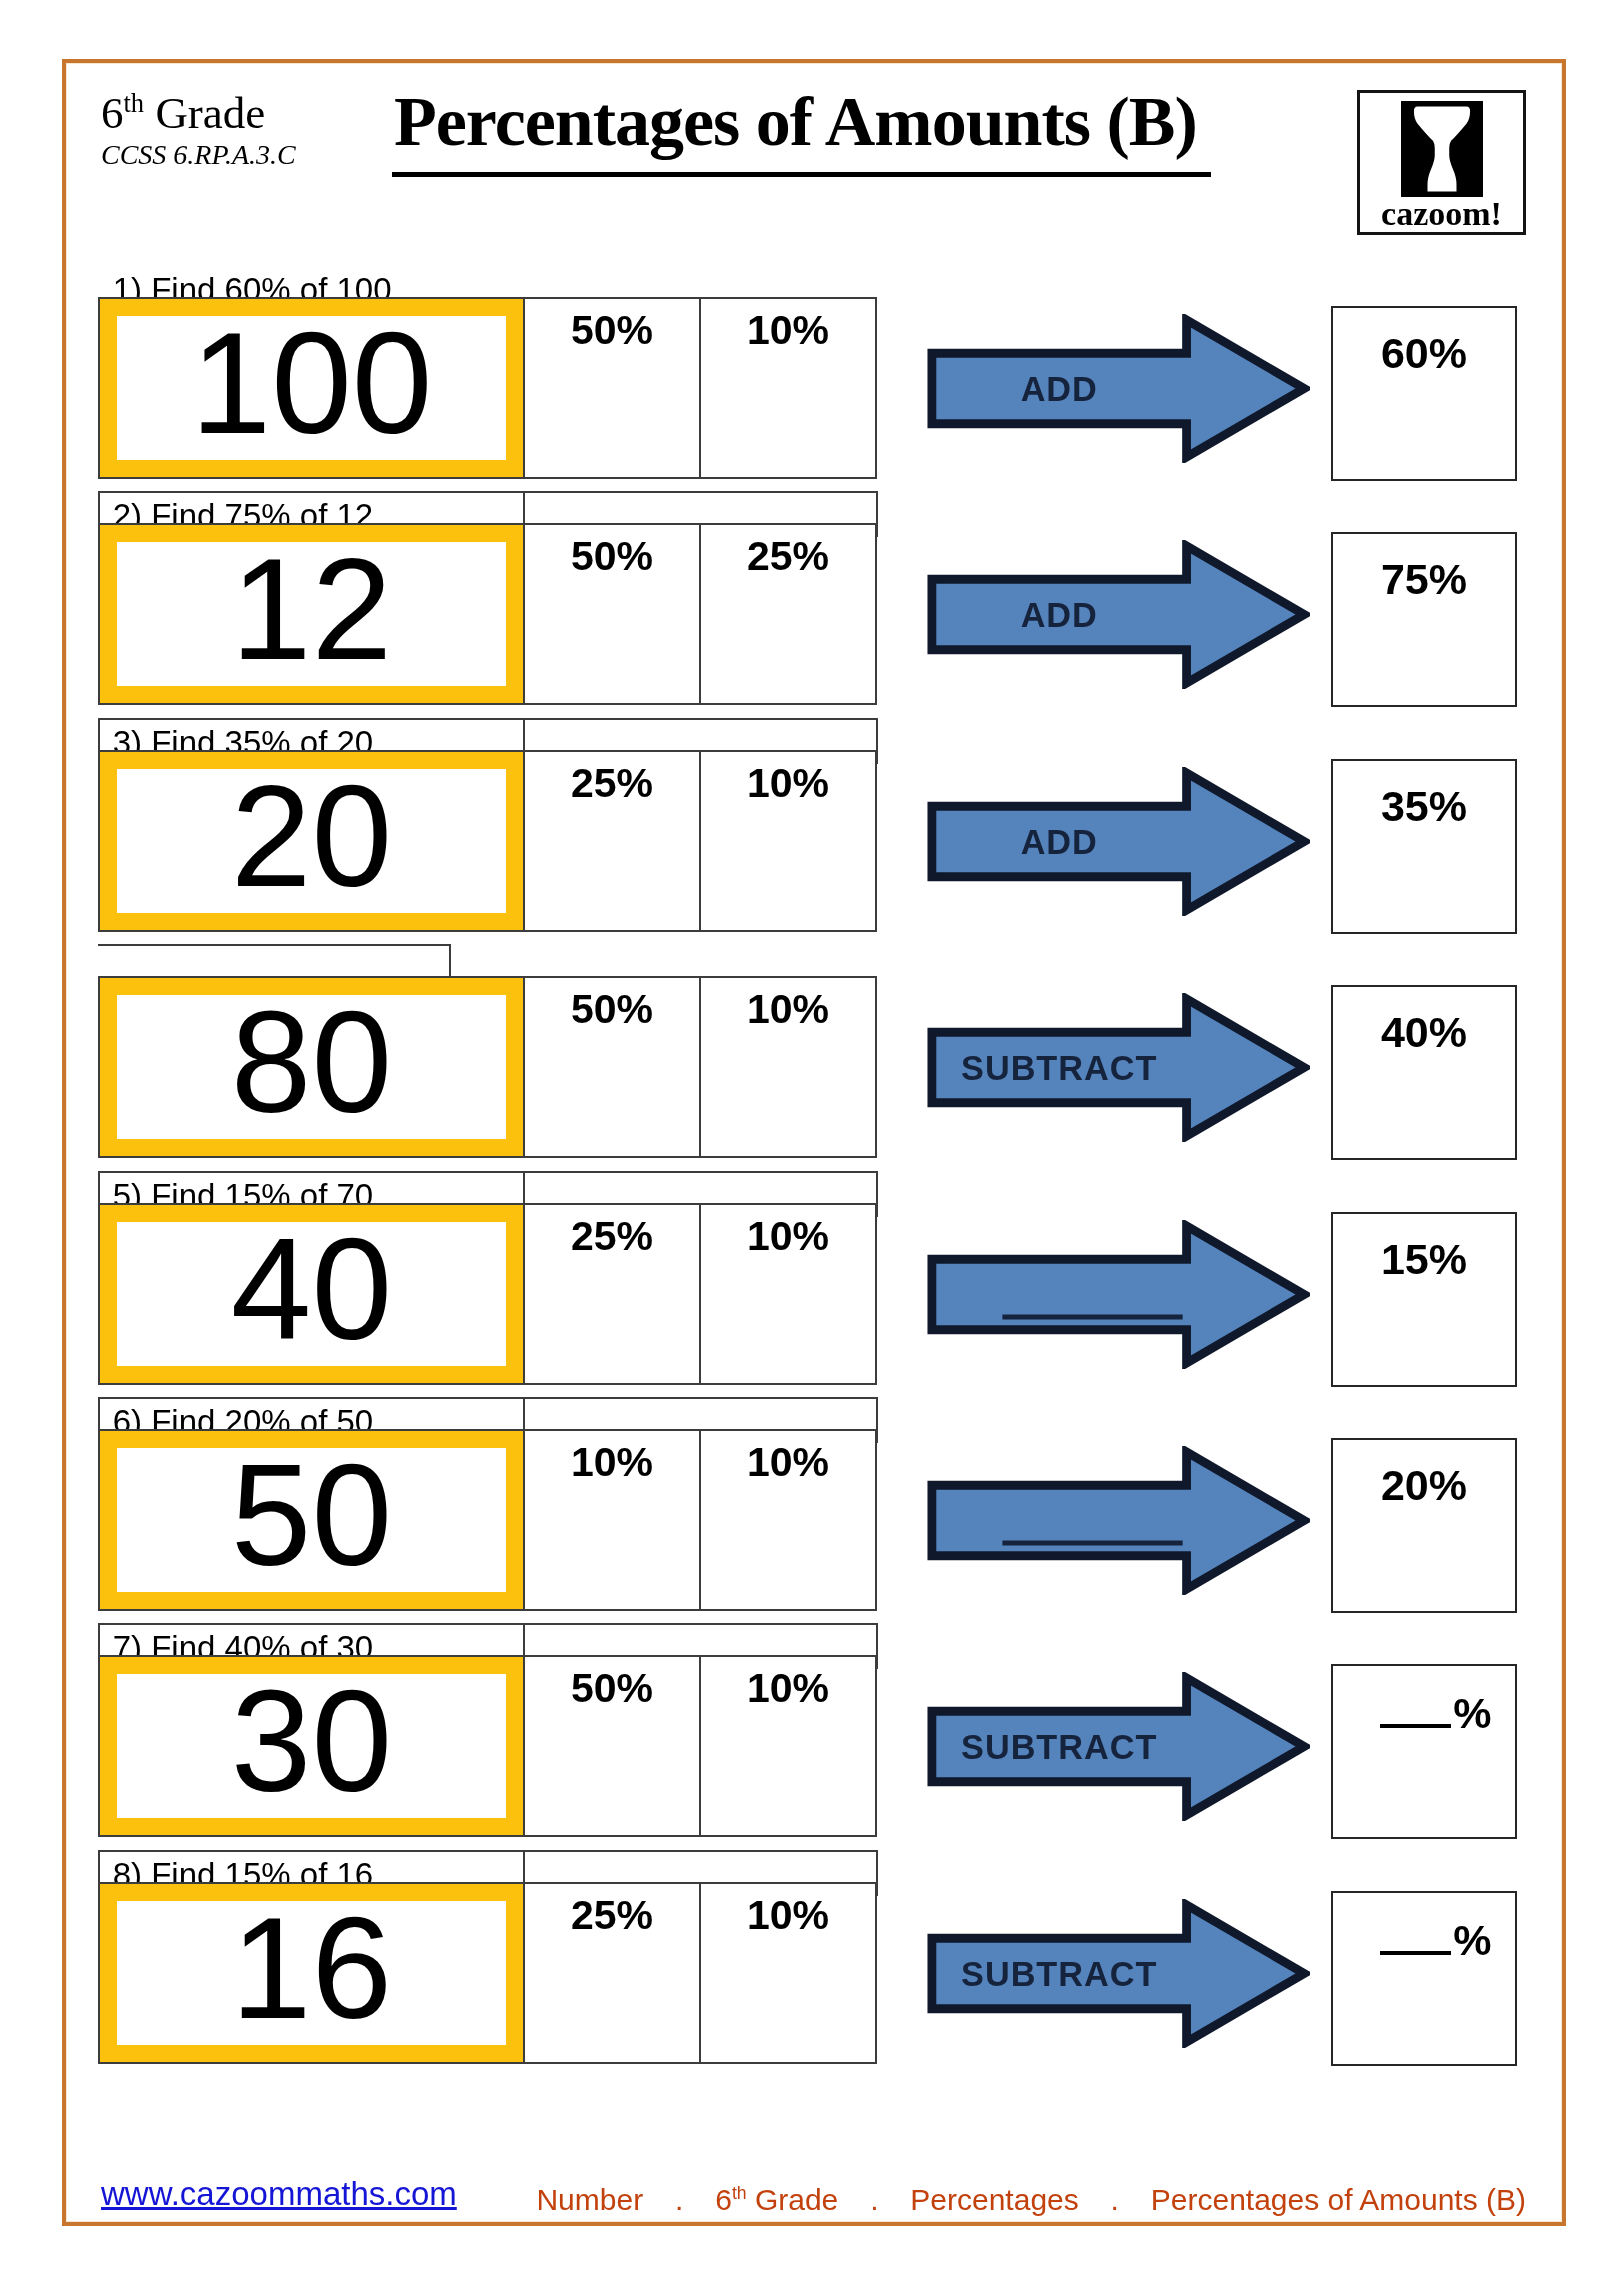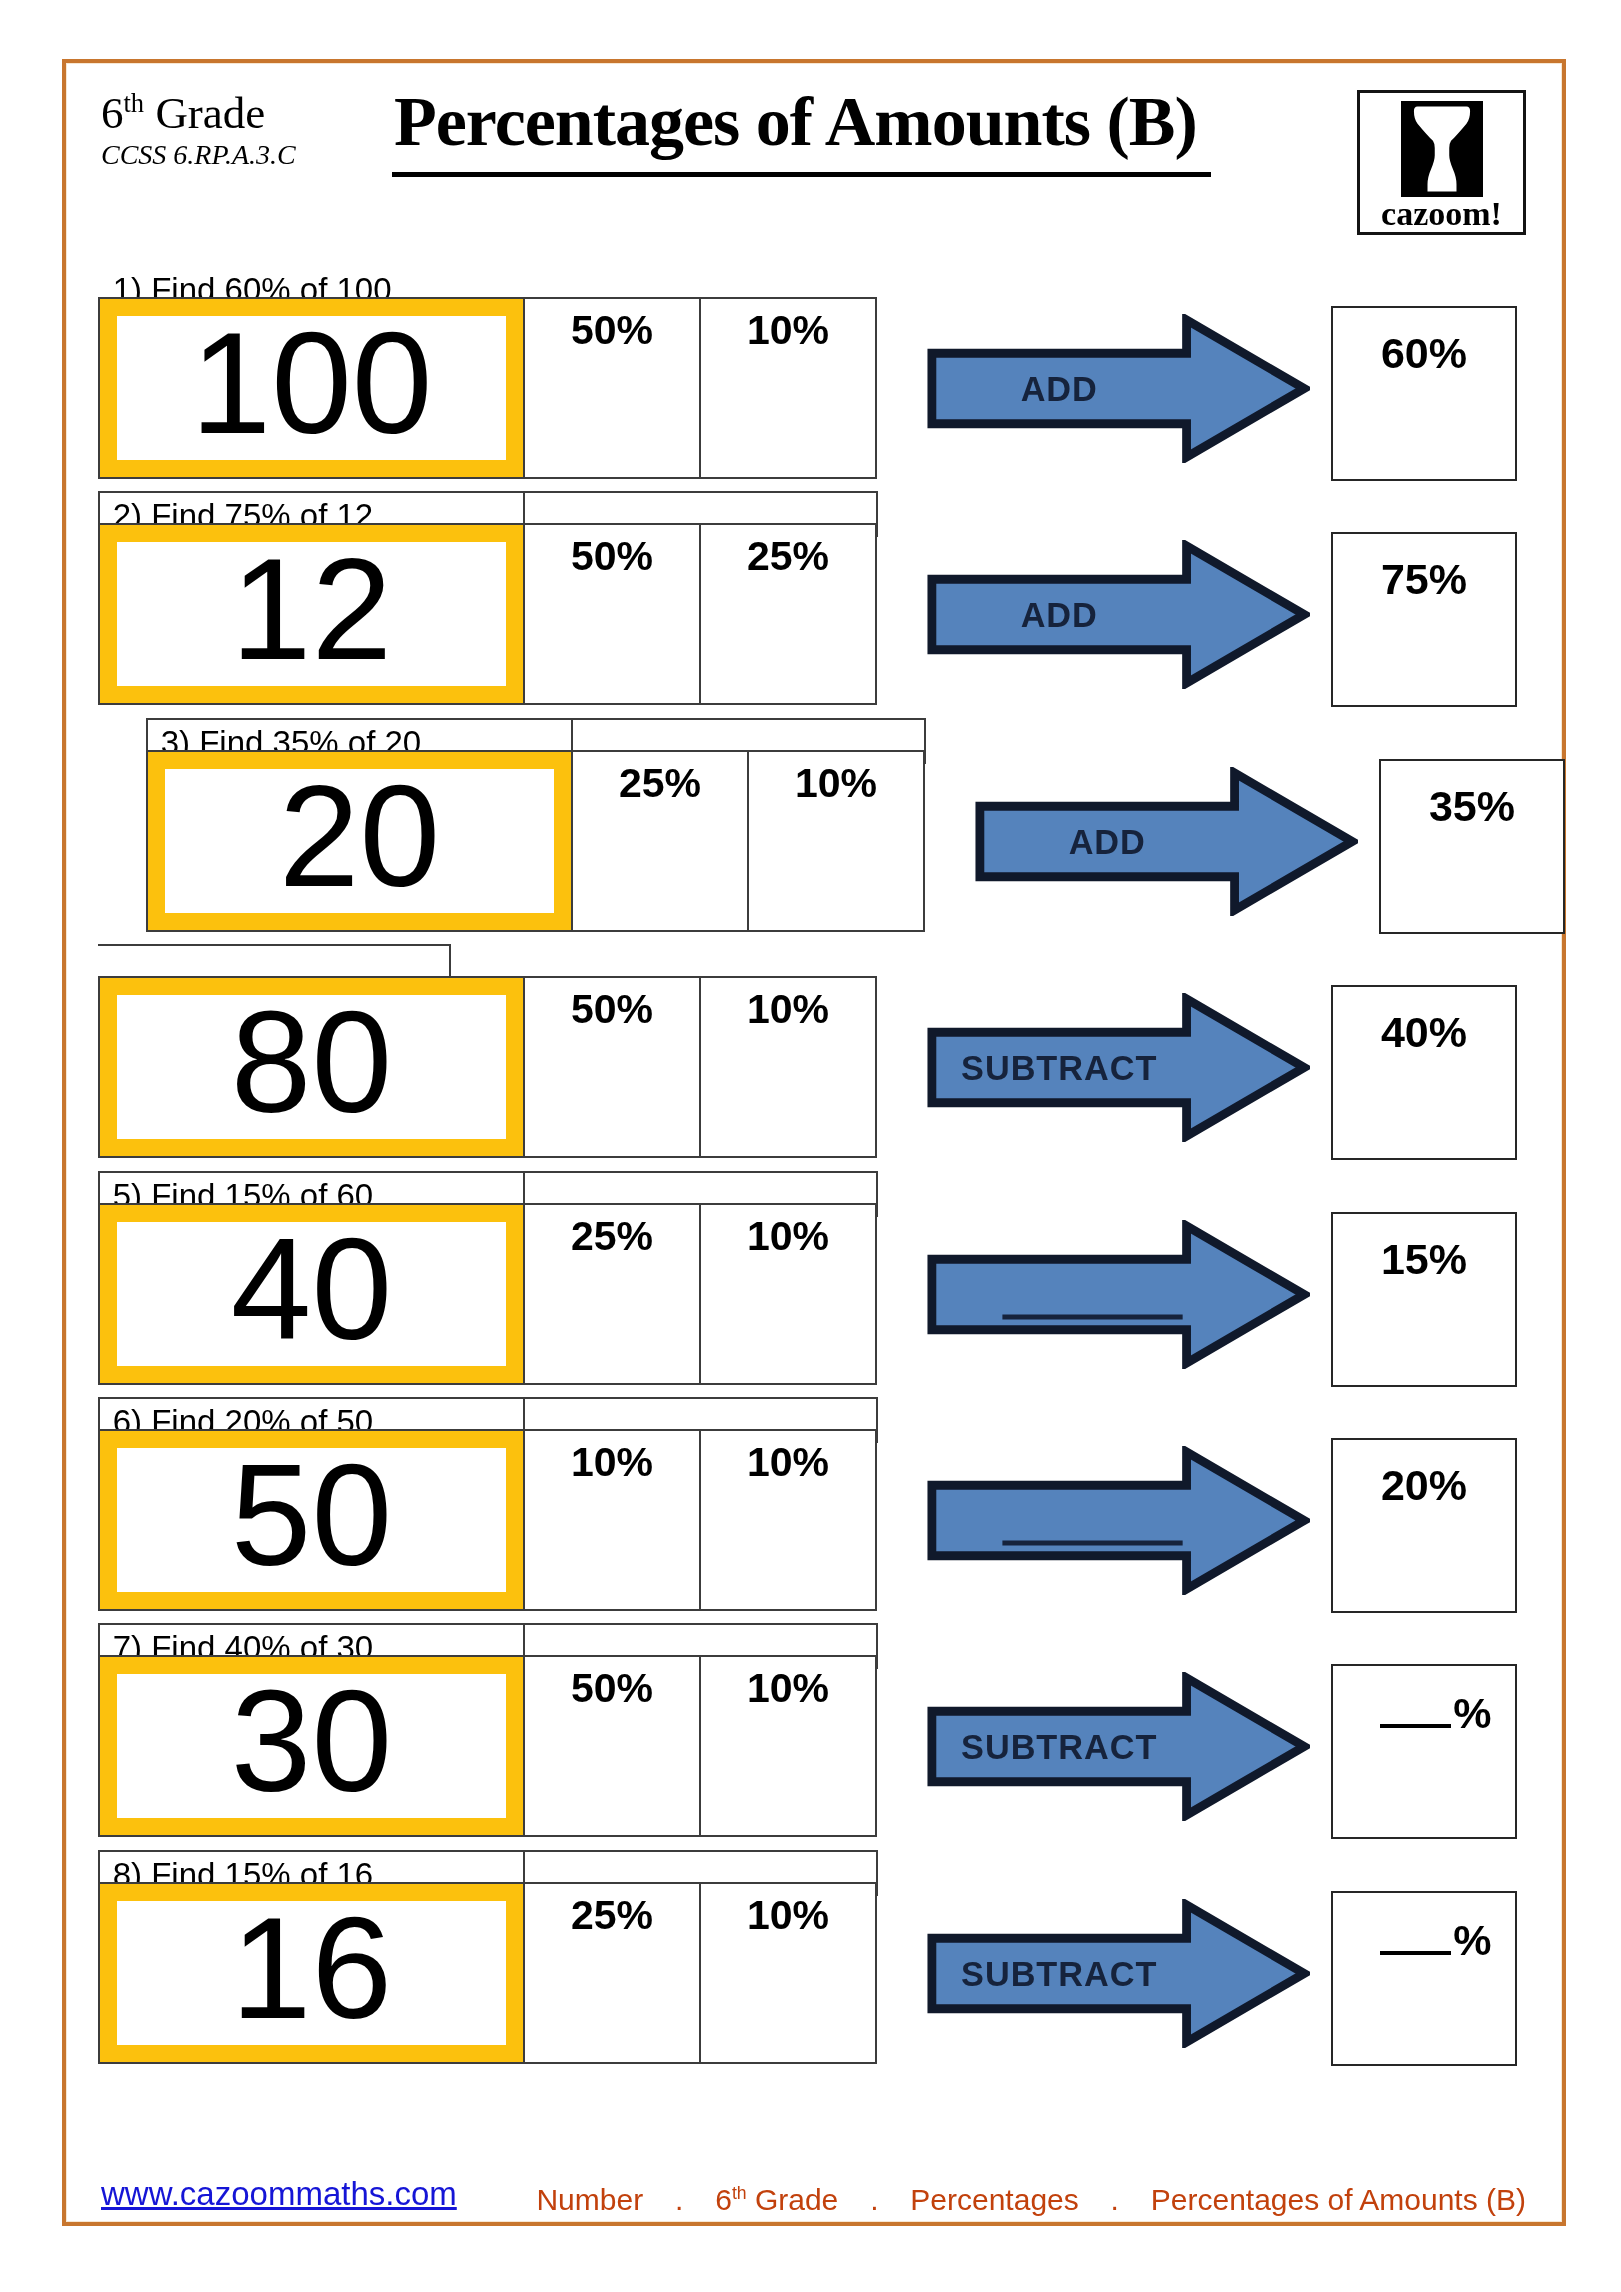--- a/index.html
+++ b/index.html
@@ -133,21 +133,21 @@
         <polygon points="6,40 266,40 266,6 386,76 266,146 266,112 6,112" fill="#5583BC" stroke="#10192B" stroke-width="9" stroke-linejoin="miter"></polygon>
         <text class="arrow-text" x="136" y="89" text-anchor="middle" font-family="Liberation Sans, sans-serif" font-size="35" font-weight="bold" fill="#16233C" letter-spacing="1">ADD</text>
         <line class="arrow-line" x1="78" y1="99" x2="262" y2="99" stroke="#16233C" stroke-width="5"></line>
       </svg>
     </div>
     <div class="answer-box">
       <span>75%</span>
     </div>
   </div>
 
-  <div class="q-block" style="top: 706px; margin-left: 48px;">
+  <div class="q-block" style="top: 706px;">
     <div class="label-row">
       <div class="label-cell">3) Find 35% of 20</div>
       <div class="label-spacer"></div>
     </div>
     <div class="main-row">
       <div class="num-cell">
         <div class="num-inner">20</div>
       </div>
       <div class="pct-cell">25%</div>
       <div class="pct-cell">10%</div>
@@ -182,21 +182,21 @@
         <line class="arrow-line" x1="78" y1="99" x2="262" y2="99" stroke="#16233C" stroke-width="5"></line>
       </svg>
     </div>
     <div class="answer-box">
       <span>40%</span>
     </div>
   </div>
 
   <div class="q-block" style="top: 1159px;">
     <div class="label-row">
-      <div class="label-cell">5) Find 15% of 60</div>
+      <div class="label-cell">5) Find 15% of 70</div>
       <div class="label-spacer"></div>
     </div>
     <div class="main-row">
       <div class="num-cell">
         <div class="num-inner">40</div>
       </div>
       <div class="pct-cell">25%</div>
       <div class="pct-cell">10%</div>
     </div>
     <div class="arrow blank">

